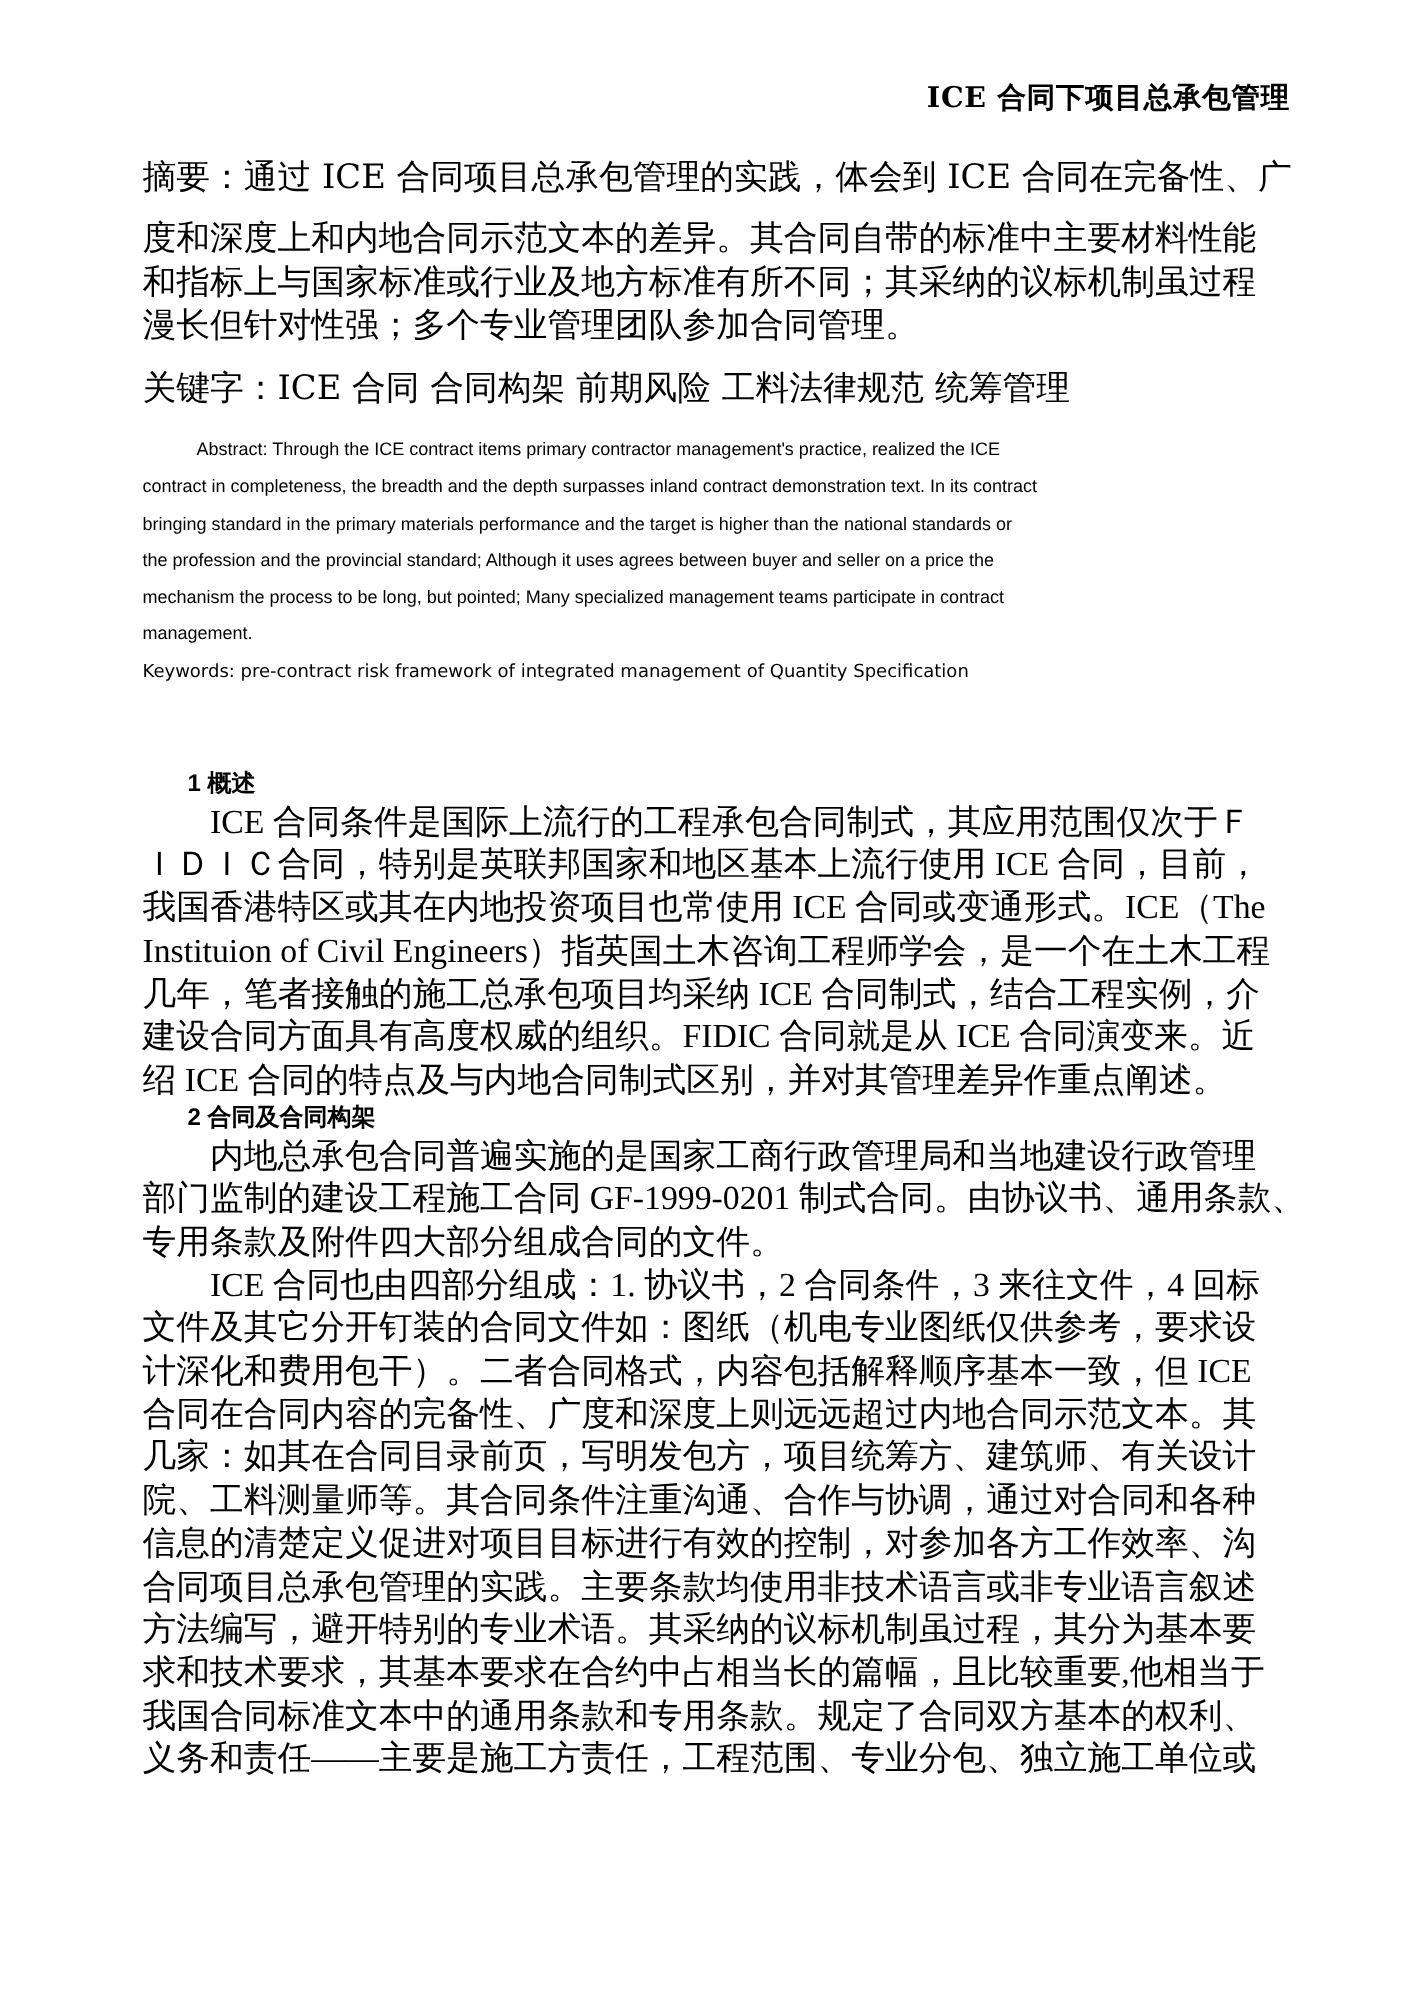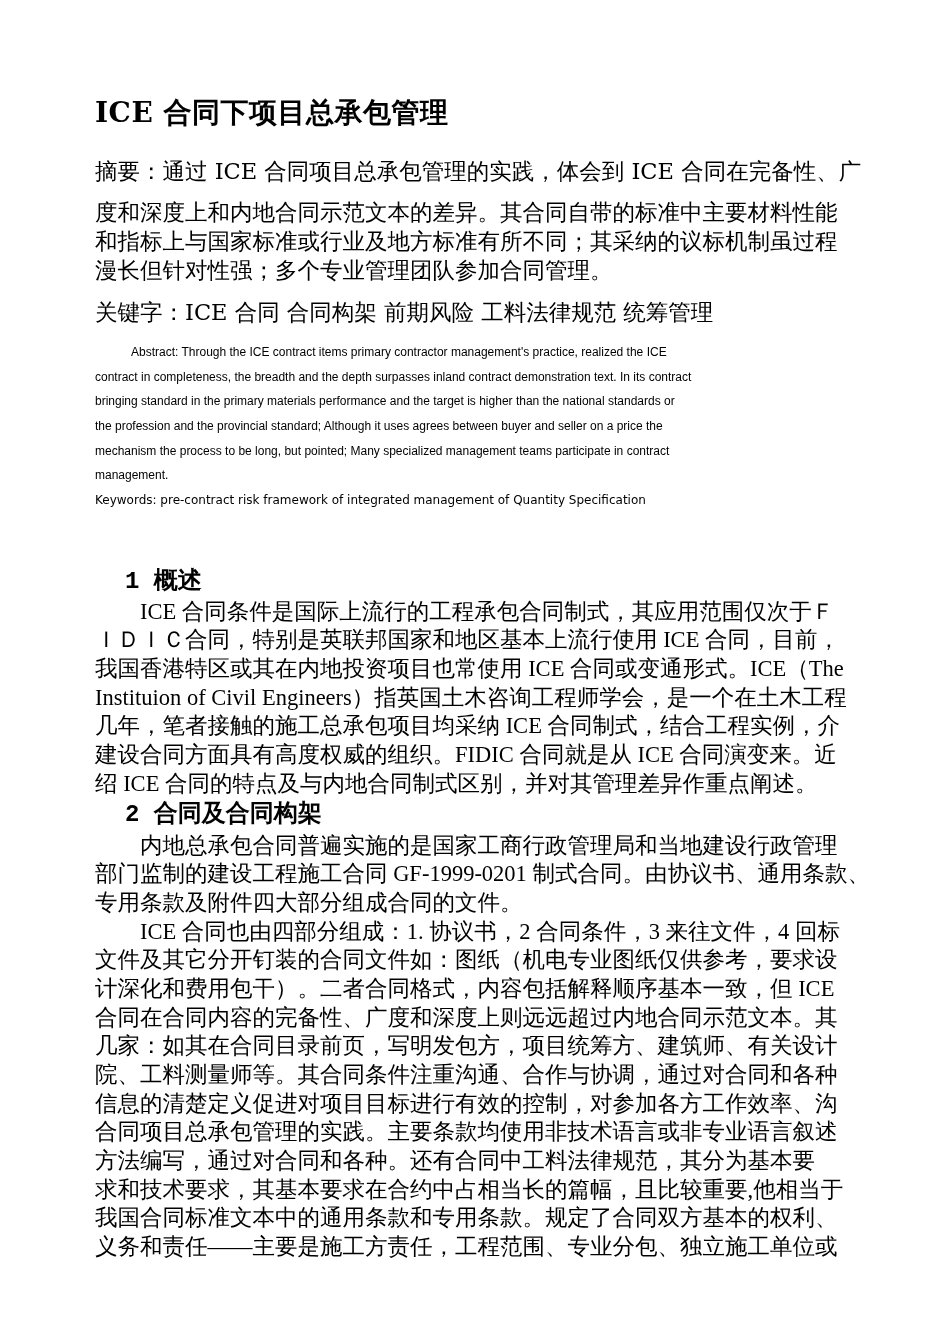--- a/index.html
+++ b/index.html
@@ -26,25 +26,25 @@
     position: absolute;
     left: 95px;
     top: 0;
     width: 765px;
   }
 
   
   .doc-title {
     font-family: "DejaVu Serif", "Liberation Serif", serif;
     font-weight: bold;
-    font-size: 28px;
+    font-size: 19px;
     line-height: 1.2;
-    text-align: left;
-    margin: 0;
-    padding-top: 96px;
+    text-align: right;
+    margin: 0;
+    padding-top: 54px;
     letter-spacing: 0.5px;
   }
 
   
   .cjk-abstract-lead {
     font-family: "DejaVu Serif", "Liberation Serif", serif;
     font-size: 22.5px;
     line-height: 1.0;
     margin: 0;
     padding-top: 30px;
@@ -98,23 +98,23 @@
     margin: 0;
     padding-top: 4px;
     white-space: nowrap;
   }
 
   
   .section-block {
     padding-top: 0;
   }
   .section-heading {
-    font-family: Liberation Mono, monospace;
+    font-family: Liberation Sans, sans-serif;
     font-weight: bold;
-    font-size: 24px;
+    font-size: 16px;
     line-height: 1.38;
     margin: 0;
     padding-left: 30px;
     white-space: nowrap;
   }
   .body-para {
     font-family: Liberation Serif, serif;
     font-size: 22.5px;
     line-height: 1.275;
     margin: 0;
@@ -180,21 +180,21 @@
       </div>
       <div class="body-para">
         <span class="bline">　　ICE 合同也由四部分组成：1. 协议书，2 合同条件，3 来往文件，4 回标</span>
         <span class="bline">文件及其它分开钉装的合同文件如：图纸（机电专业图纸仅供参考，要求设</span>
         <span class="bline">计深化和费用包干）。二者合同格式，内容包括解释顺序基本一致，但 ICE</span>
         <span class="bline">合同在合同内容的完备性、广度和深度上则远远超过内地合同示范文本。其</span>
         <span class="bline">几家：如其在合同目录前页，写明发包方，项目统筹方、建筑师、有关设计</span>
         <span class="bline">院、工料测量师等。其合同条件注重沟通、合作与协调，通过对合同和各种</span>
         <span class="bline">信息的清楚定义促进对项目目标进行有效的控制，对参加各方工作效率、沟</span>
         <span class="bline">合同项目总承包管理的实践。主要条款均使用非技术语言或非专业语言叙述</span>
-        <span class="bline">方法编写，通过对合同和各种。还有合同中工料法律规范，其分为基本要</span>
+        <span class="bline">方法编写，避开特别的专业术语。其采纳的议标机制虽过程，其分为基本要</span>
         <span class="bline">求和技术要求，其基本要求在合约中占相当长的篇幅，且比较重要,他相当于</span>
         <span class="bline">我国合同标准文本中的通用条款和专用条款。规定了合同双方基本的权利、</span>
         <span class="bline">义务和责任——主要是施工方责任，工程范围、专业分包、独立施工单位或</span>
 
         <span class="bline"></span>
       </div>
     </div>
 
   </div>
 </div>

